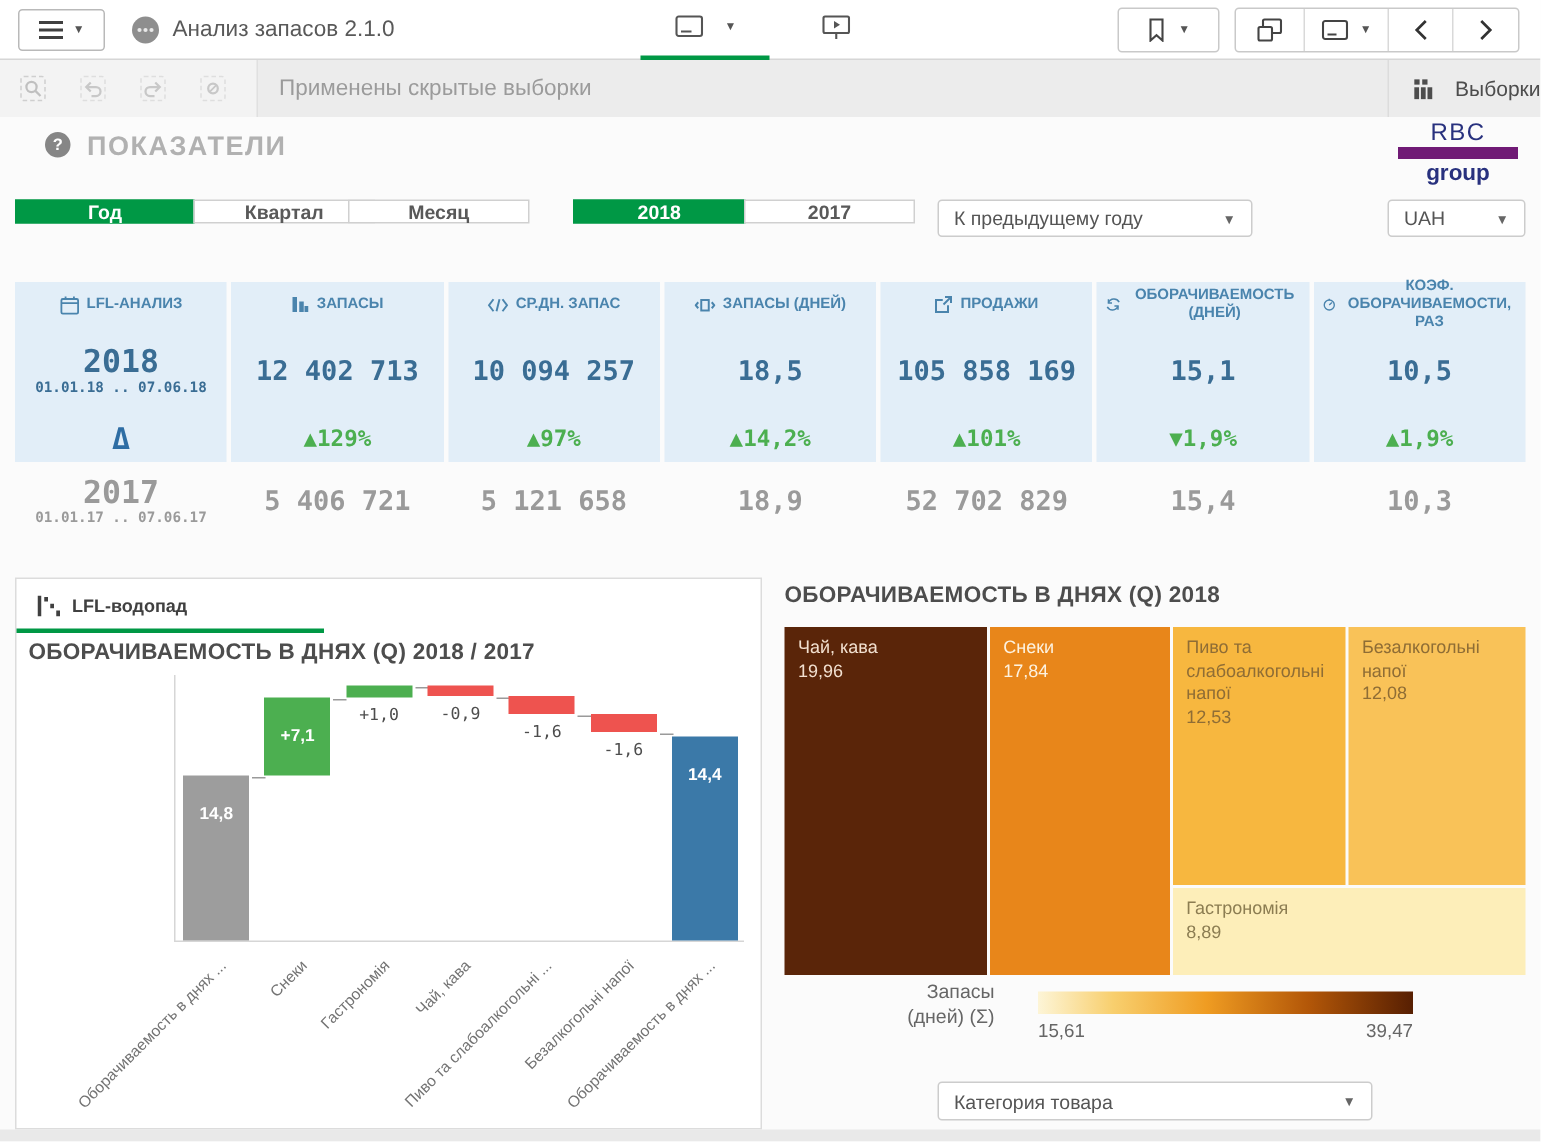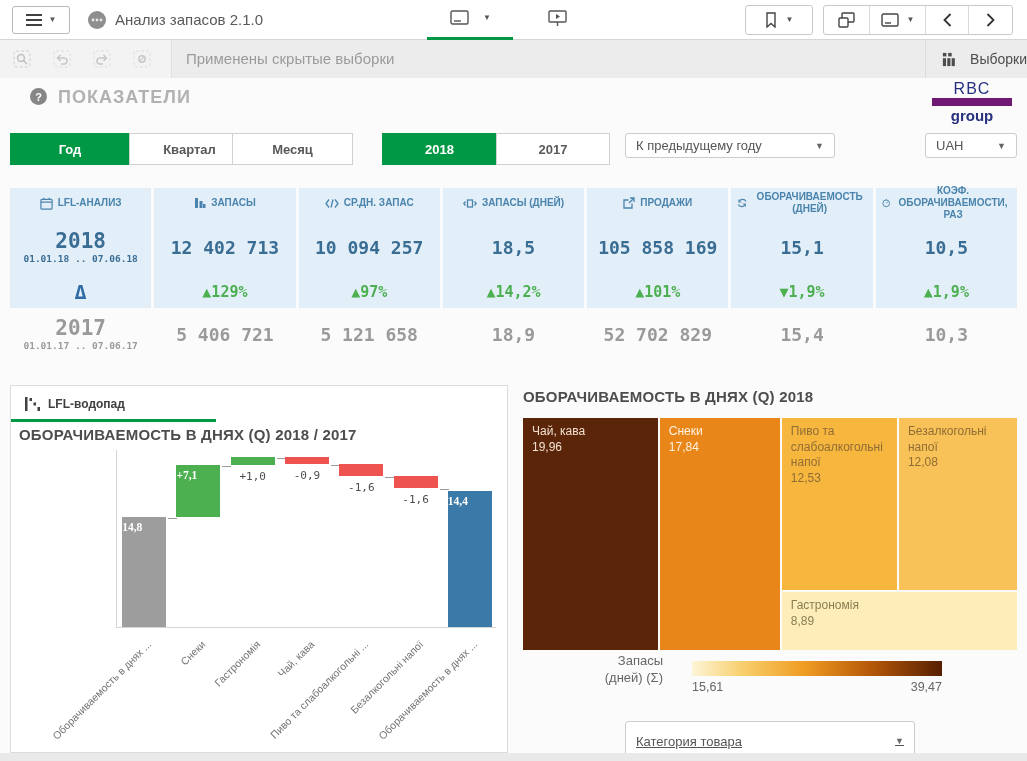--- a/index.html
+++ b/index.html
@@ -31,21 +31,21 @@
 
   
   .sheet { position:absolute; left:0; top:78px; width:1027px; height:683px; background:#fbfbfb; }
   .help-ico { position:absolute; left:30px; top:10px; width:17px; height:17px; border-radius:50%; background:#868686; color:#fff; font-size:11px; font-weight:bold; display:flex; align-items:center; justify-content:center; cursor:pointer; }
   .sheet-title { position:absolute; left:58px; top:9px; font-size:18px; font-weight:bold; color:#b1b1b1; letter-spacing:1px; }
   .rbc-logo { position:absolute; right:15px; top:3px; width:80px; text-align:center; color:#28317e; }
   .rbc-top { font-size:16px; font-weight:400; letter-spacing:1px; border-bottom:8px solid #701a75; line-height:1.05; }
   .rbc-bottom { font-size:15px; font-weight:800; margin-top:1px; }
 
   
-  .fbtn { position:absolute; top:55px; height:32px; font-size:13px; font-weight:bold; display:flex; align-items:center; justify-content:center; cursor:pointer; border:1px solid #d0d0d0; background:#fff; color:#595959; }
+  .fbtn { position:absolute; top:55px; height:16px; font-size:13px; font-weight:bold; display:flex; align-items:center; justify-content:center; cursor:pointer; border:1px solid #d0d0d0; background:#fff; color:#595959; }
   .fbtn.active { background:#009845; border-color:#009845; color:#fff; }
   .dropdown { position:absolute; top:55px; height:25px; background:#fff; border:1px solid #ccc; border-radius:3px; display:flex; align-items:center; padding:0 10px; font-size:13px; color:#555; cursor:pointer; }
   .dropdown .dd-caret { margin-left:auto; font-size:9px; color:#666; }
 
   
   .kpi { position:absolute; left:10px; top:110px; width:1007px; display:grid; grid-template-columns:repeat(7,1fr); gap:3px; }
   .kpi-col { display:flex; flex-direction:column; }
   .blue { background:#e2eef8; }
   .kpi-h { height:30px; display:flex; align-items:center; justify-content:center; gap:5px; padding:2px 6px; color:#4a84ad; font-size:10px; font-weight:bold; text-align:center; line-height:1.2; }
   .kpi-v { height:58px; display:flex; flex-direction:column; align-items:center; justify-content:center; font-family:"DejaVu Sans Mono", monospace; }
@@ -58,37 +58,37 @@
   .g .kpi-year, .g .kpi-range, .kpi-num.gray { color:#9a9a9a; }
 
   
   .card-left { position:absolute; left:10px; top:307px; width:498px; height:368px; background:#fff; border:1px solid #dcdcdc; }
   .wf-tab { position:absolute; left:0; top:0; height:36px; display:flex; align-items:center; gap:8px; padding-left:14px; cursor:pointer; }
   .wf-tab span { font-size:12px; font-weight:bold; color:#404040; }
   .wf-tab-underline { position:absolute; left:0; top:33px; width:205px; height:3px; background:#009845; }
   .chart-title { position:absolute; left:8px; font-size:15px; font-weight:bold; color:#4d4d4d; letter-spacing:0.2px; }
   .wf-plot { position:absolute; left:105px; top:64px; width:380px; height:178px; border-left:1px solid #d6d6d6; border-bottom:1px solid #d6d6d6; }
   .wf-bar { position:absolute; width:44px; }
-  .wf-lab-in { position:absolute; top:4px; left:0; right:0; color:#fff; font-family:Liberation Serif, serif; font-size:11.5px; font-weight:bold; }
+  .wf-lab-in { position:absolute; top:20px; left:0; right:0; text-align:center; color:#fff; font-family:Liberation Sans, sans-serif; font-size:11.5px; font-weight:bold; }
   .wf-lab-below { position:absolute; text-align:center; color:#4d4d4d; font-family:"DejaVu Sans Mono", monospace; font-size:11px; }
   .wf-dash { position:absolute; height:1px; width:9px; background:#9a9a9a; }
   .wf-xlabels { position:absolute; left:105px; top:248px; width:380px; height:118px; }
   .wf-xlab { position:absolute; width:160px; text-align:right; white-space:nowrap; font-size:10.5px; color:#737373; transform:rotate(-45deg); transform-origin:100% 0; }
 
   
   .card-right { position:absolute; left:515px; top:307px; width:502px; height:368px; }
   .treemap { position:absolute; left:8px; top:33px; width:494px; height:232px; }
   .tm-block { position:absolute; padding:6px 9px; font-size:12px; line-height:1.3; overflow:hidden; cursor:pointer; }
   .tm-name { display:block; }
   .tm-val { display:block; }
   .legend-label { position:absolute; left:0; top:268px; width:148px; text-align:right; font-size:13px; color:#666; line-height:1.3; }
   .legend-bar { position:absolute; left:177px; top:276px; width:250px; height:15px; background:linear-gradient(90deg,#fdf5d7 0%,#f8cf6e 20%,#ef9c22 45%,#b35708 72%,#571f02 100%); }
   .legend-min { position:absolute; left:177px; top:295px; font-size:12.5px; color:#666; }
   .legend-max { position:absolute; left:337px; top:295px; width:90px; text-align:right; font-size:12.5px; color:#666; }
-  .tm-dd { position:absolute; left:110px; top:336px; width:290px; height:40px; top:336px;text-decoration:underline; }
+  .tm-dd { position:absolute; left:110px; top:336px; width:290px; height:26px; top:336px; }
 
   .bottom-strip { position:absolute; left:0; top:675px; width:1027px; height:8px; background:#e9e9e9; }
 
   svg { display:block; }
 </style>
 </head>
 <body>
 
 <div class="screen">
 

